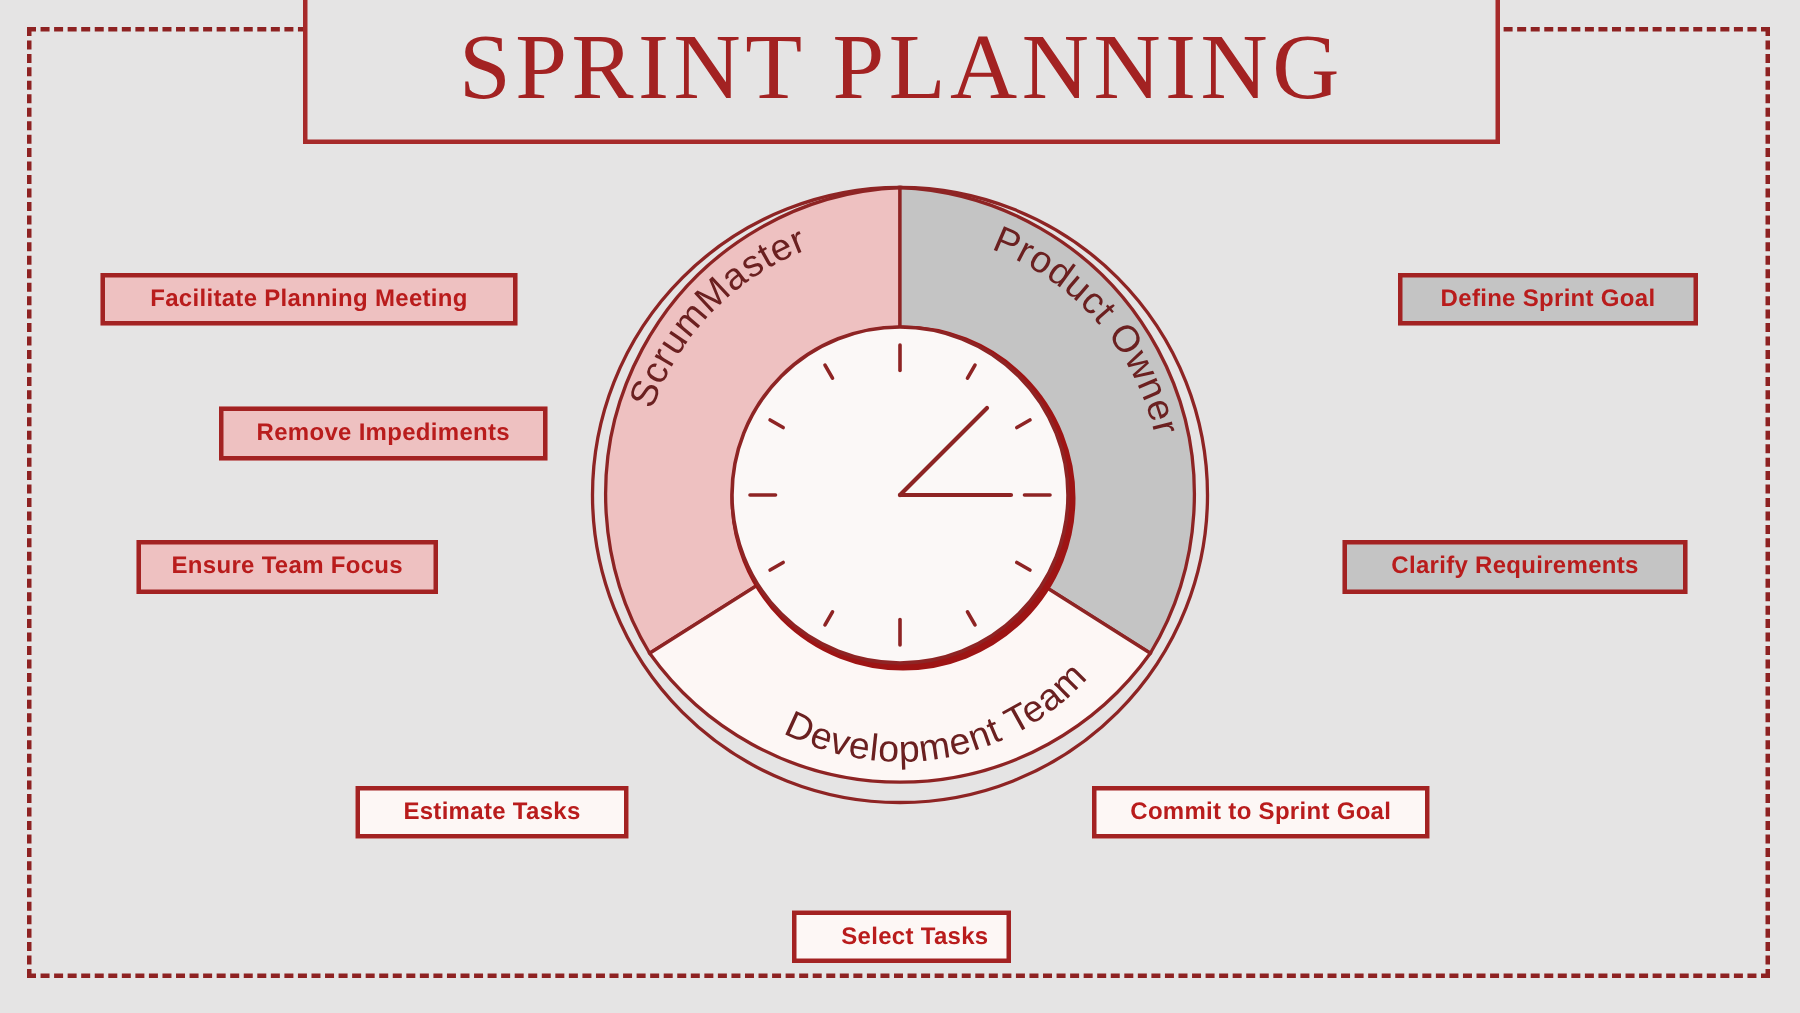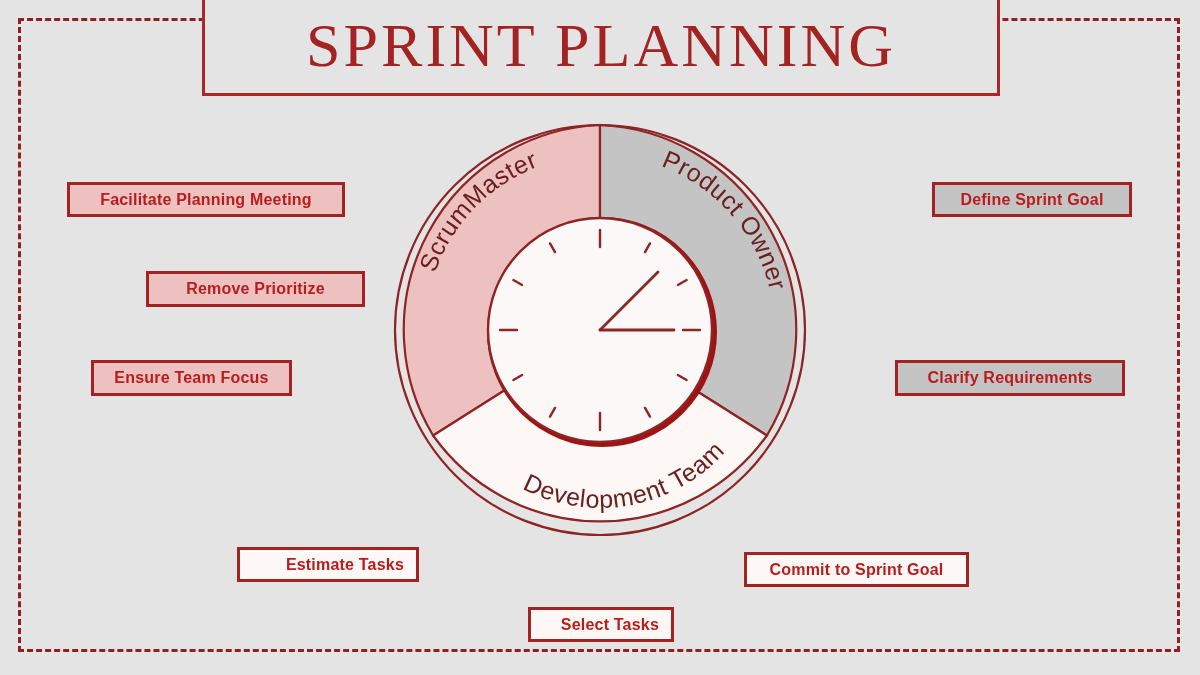--- a/index.html
+++ b/index.html
@@ -152,36 +152,36 @@
       <text class="seg-label">
         <textPath href="#arcDev" startOffset="27%">Development Team</textPath>
       </text>
     </svg>
   </div>
 
   <div class="callout pink" style="left:67px;  top:182px; width:278px; height:35px;">
     <span>Facilitate Planning Meeting</span>
   </div>
   <div class="callout pink" style="left:146px; top:271px; width:219px; height:36px;">
-    <span>Remove Prioritize</span>
+    <span>Remove Impediments</span>
   </div>
   <div class="callout pink" style="left:91px;  top:360px; width:201px; height:36px;align-items:center;">
     <span>Ensure Team Focus</span>
   </div>
 
   <div class="callout gray" style="left:932px; top:182px; width:200px; height:35px;">
     <span>Define Sprint Goal</span>
   </div>
   <div class="callout gray" style="left:879px; top:360px; width:230px; height:36px;margin-left:16px;">
     <span>Clarify Requirements</span>
   </div>
 
-  <div class="callout white" style="left:237px; top:547px; width:182px; height:35px;justify-content:flex-end;">
+  <div class="callout white" style="left:237px; top:524px; width:182px; height:35px;">
     <span>Estimate Tasks</span>
   </div>
   <div class="callout white" style="left:528px; top:607px; width:146px; height:35px;justify-content:flex-end;">
     <span>Select Tasks</span>
   </div>
-  <div class="callout white" style="left:744px; top:524px; width:225px; height:35px;margin-top:28px;">
+  <div class="callout white" style="left:728px; top:524px; width:225px; height:35px;">
     <span>Commit to Sprint Goal</span>
   </div>
 
 </div>
 
 </body></html>

